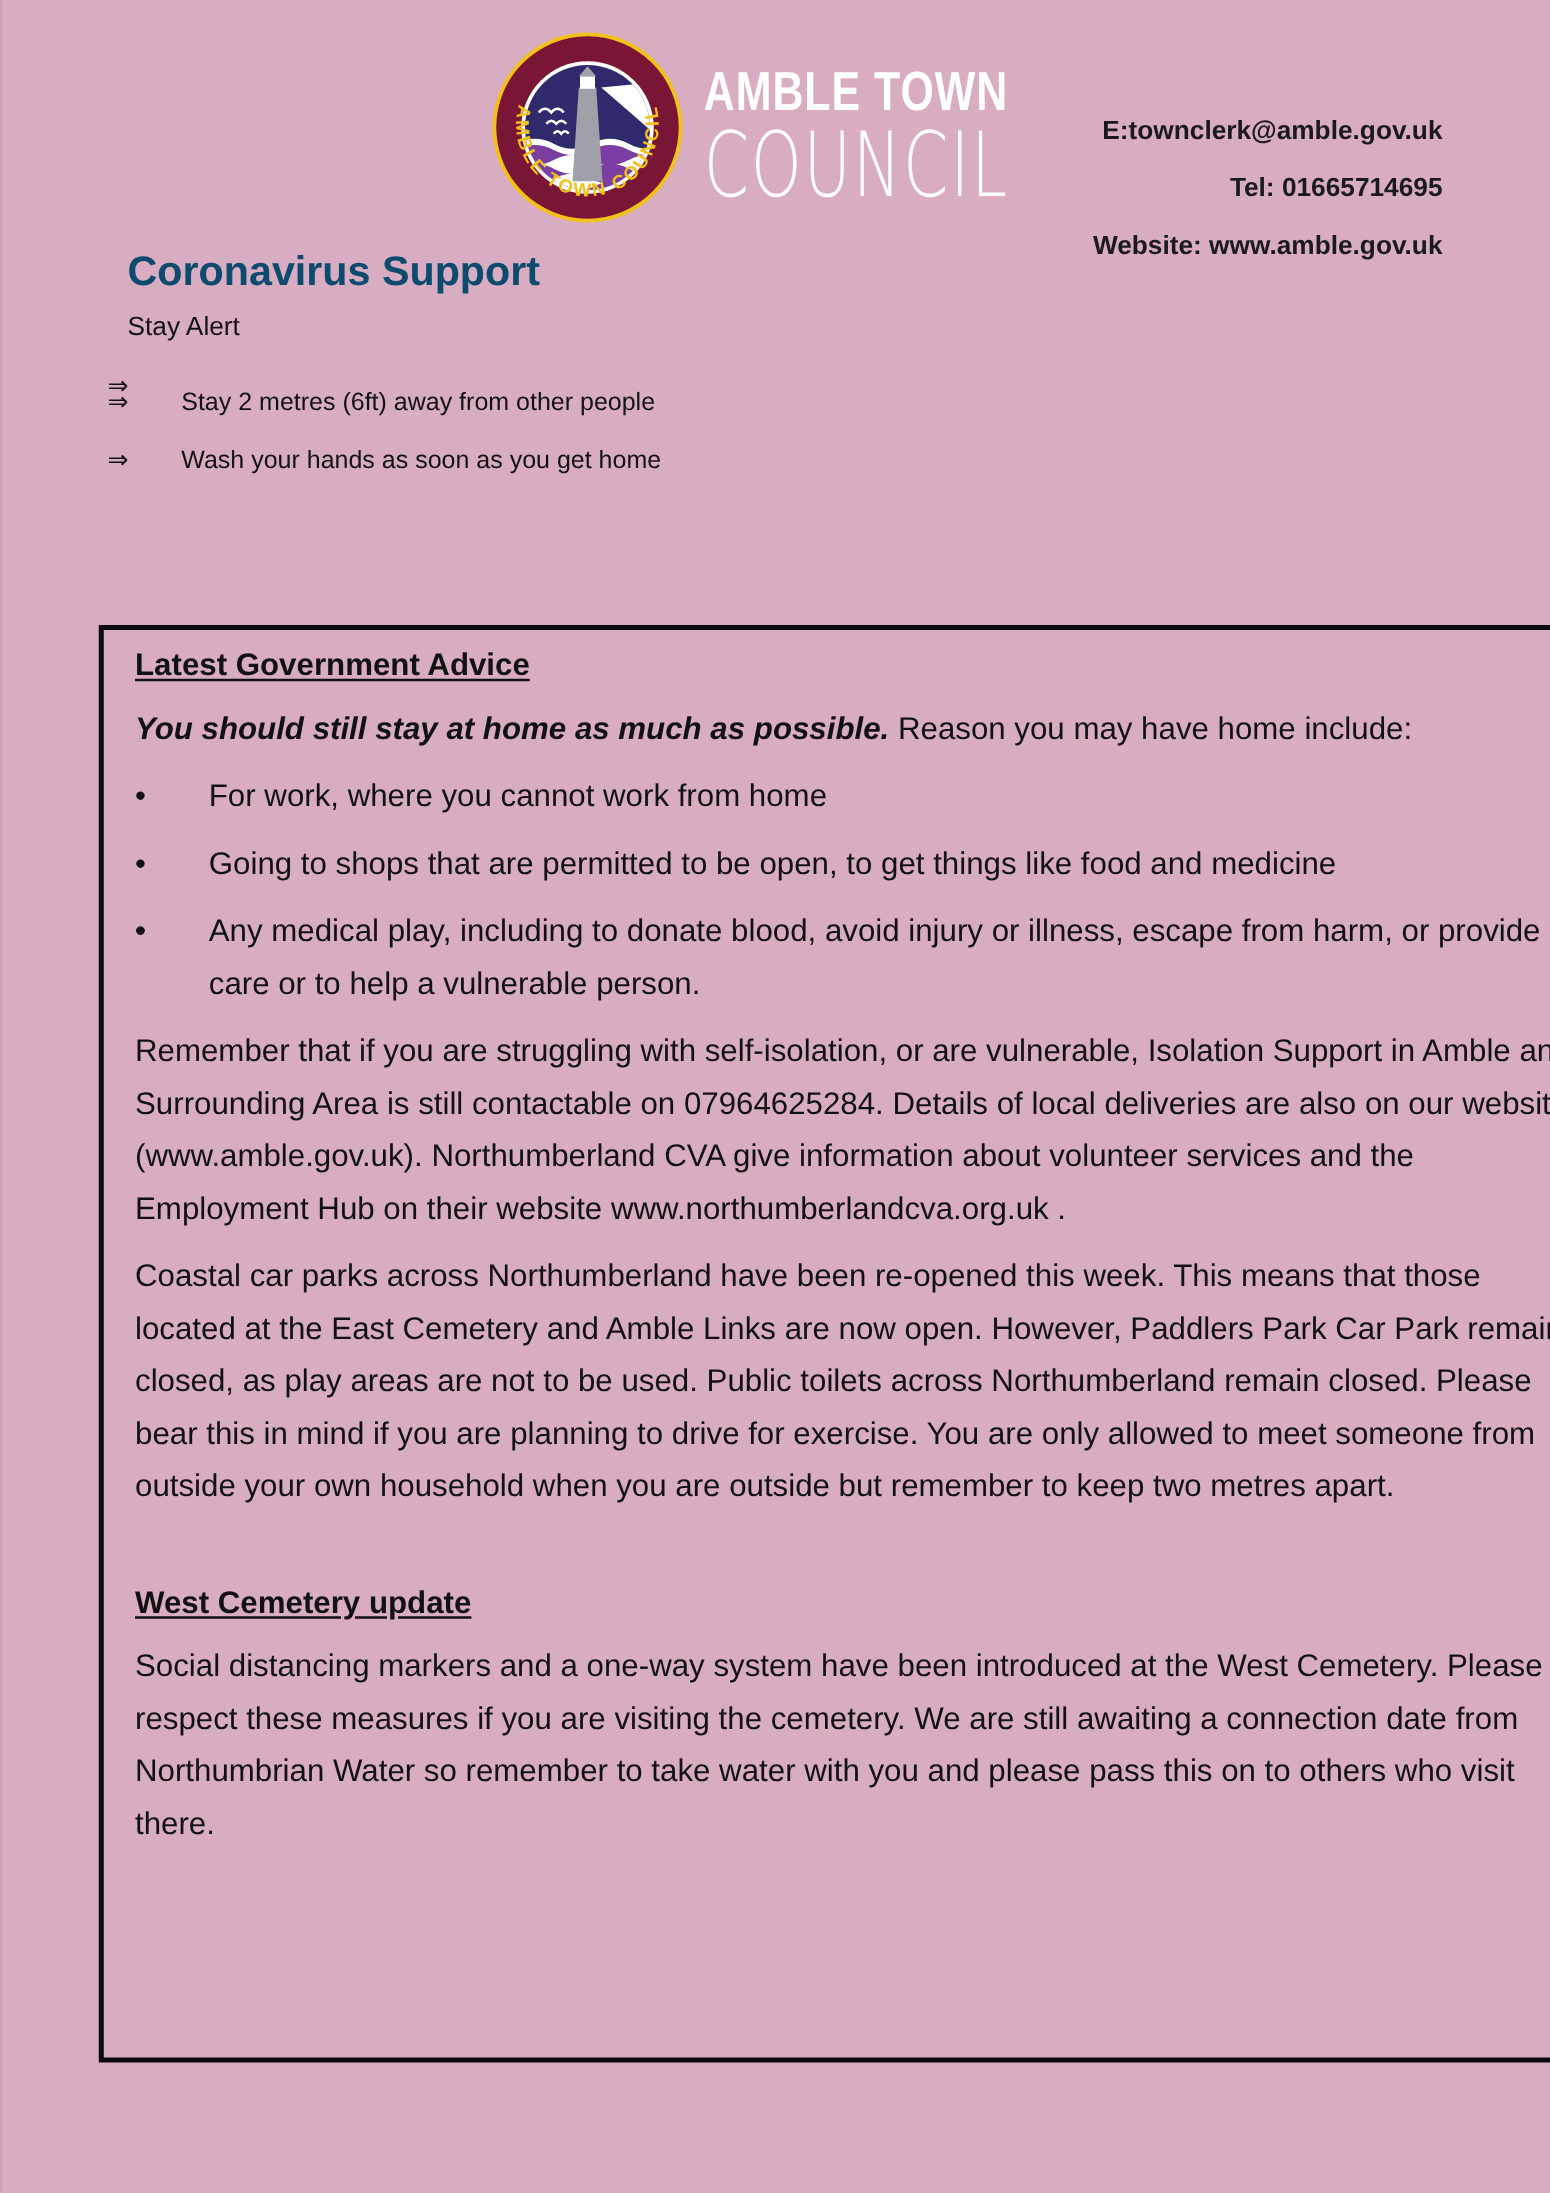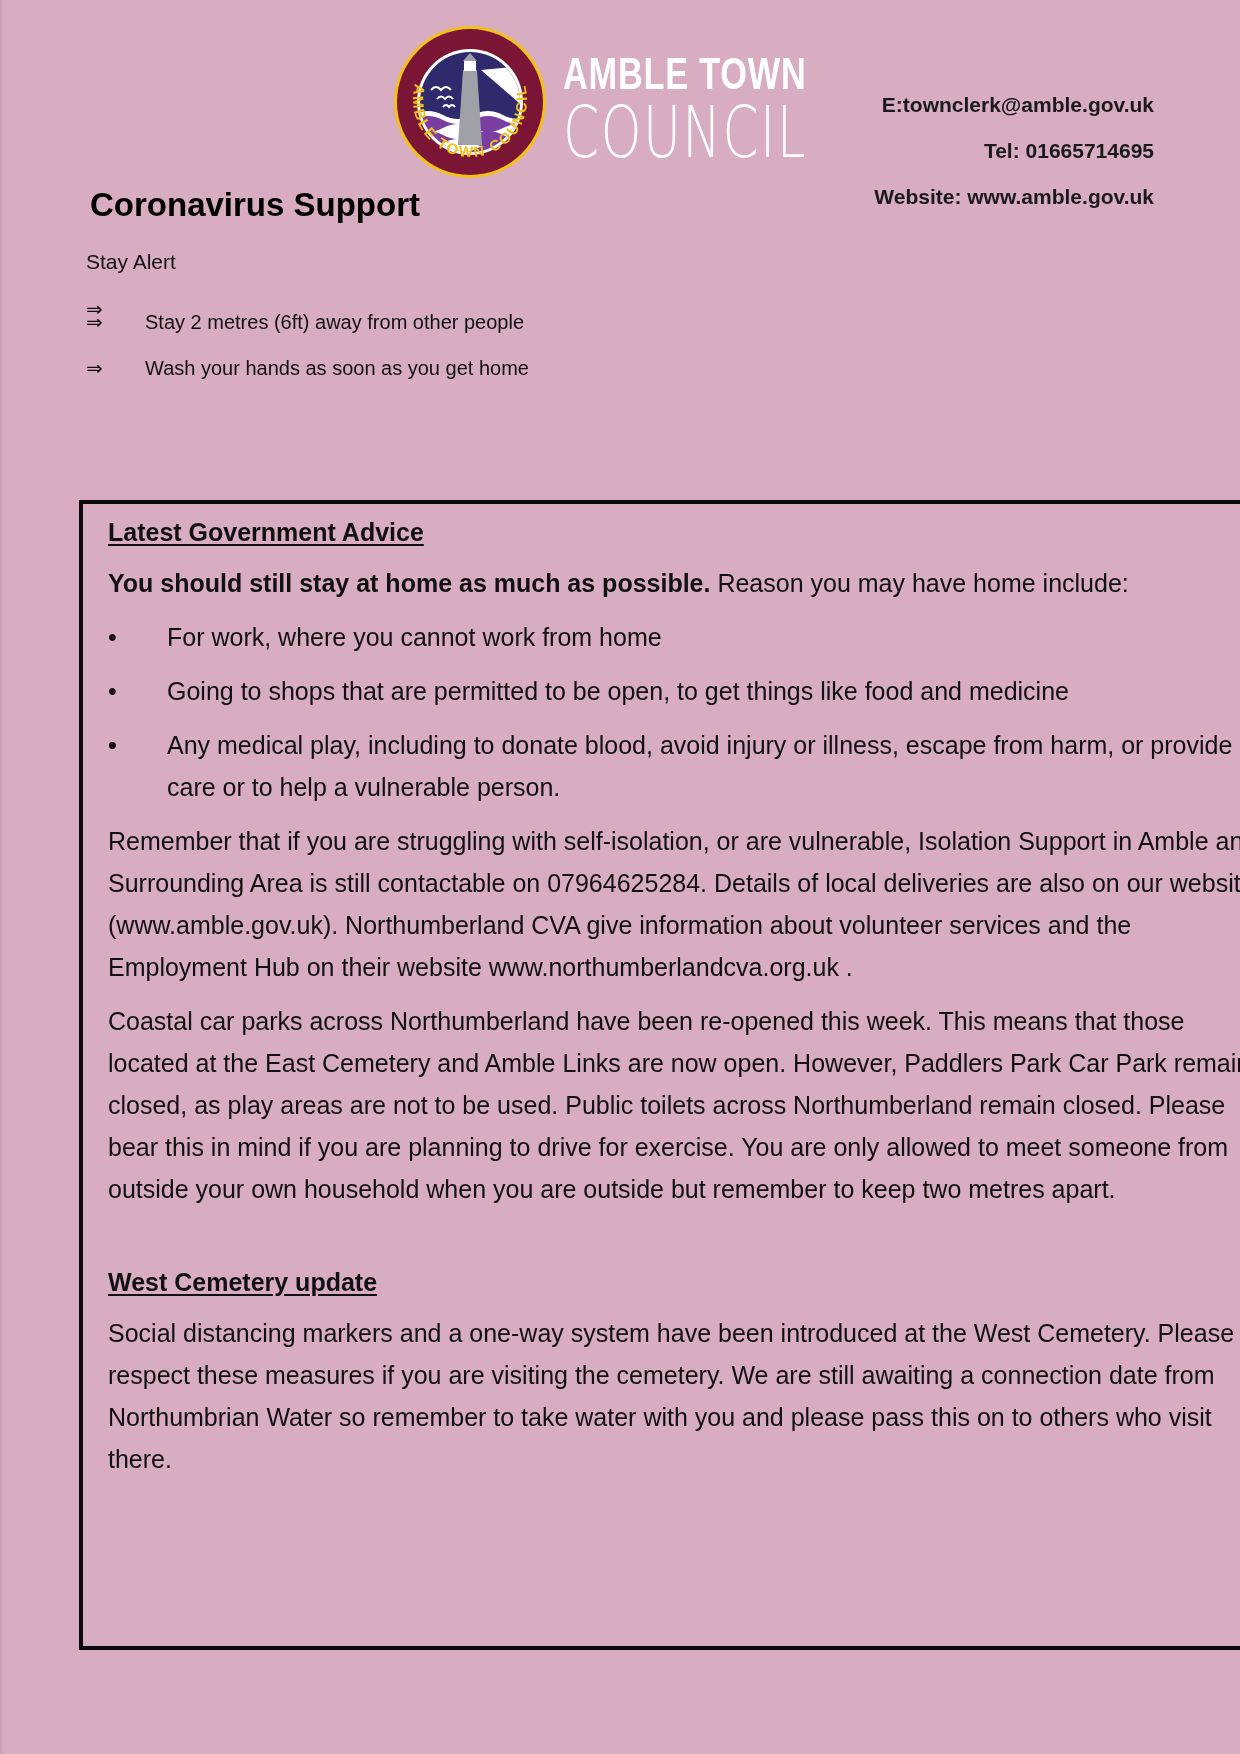--- a/index.html
+++ b/index.html
@@ -69,26 +69,26 @@
       color: #1a1a1a;
     }
     .contact div { white-space: nowrap; font-weight: bold; }
 
     .title {
       position: absolute;
       left: 86px;
       top: 182px;
       font-size: 33px;
       font-weight: bold;
-      margin: 4px;
-      color: #000000;
+      margin: 16px;
+      color: #0c4a6e;
     }
     .stay-alert {
       position: absolute;
-      left: 86px;
+      left: 102px;
       top: 250px;
       font-size: 21px;
       margin: 0;
     }
     .arrow-list {
       position: absolute;
       left: 86px;
       top: 293px;
       width: 1080px;
       margin: 0;
@@ -126,21 +126,21 @@
       font-weight: bold;
       text-decoration: underline;
       text-underline-offset: 3px;
       font-size: 25px;
       margin: 0 0 12px 0;
       line-height: 36px;
     }
     .lead {
       margin: 0 0 12px 0;
     }
-    .lead b { font-weight: bold; }
+    .lead b { font-weight: bold; font-style: italic; }
     .bullet-list {
       list-style: none;
       margin: 0 0 12px 0;
       padding: 0;
     }
     .bullet-list li {
       position: relative;
       padding-left: 59px;
       margin-bottom: 12px;
     }

